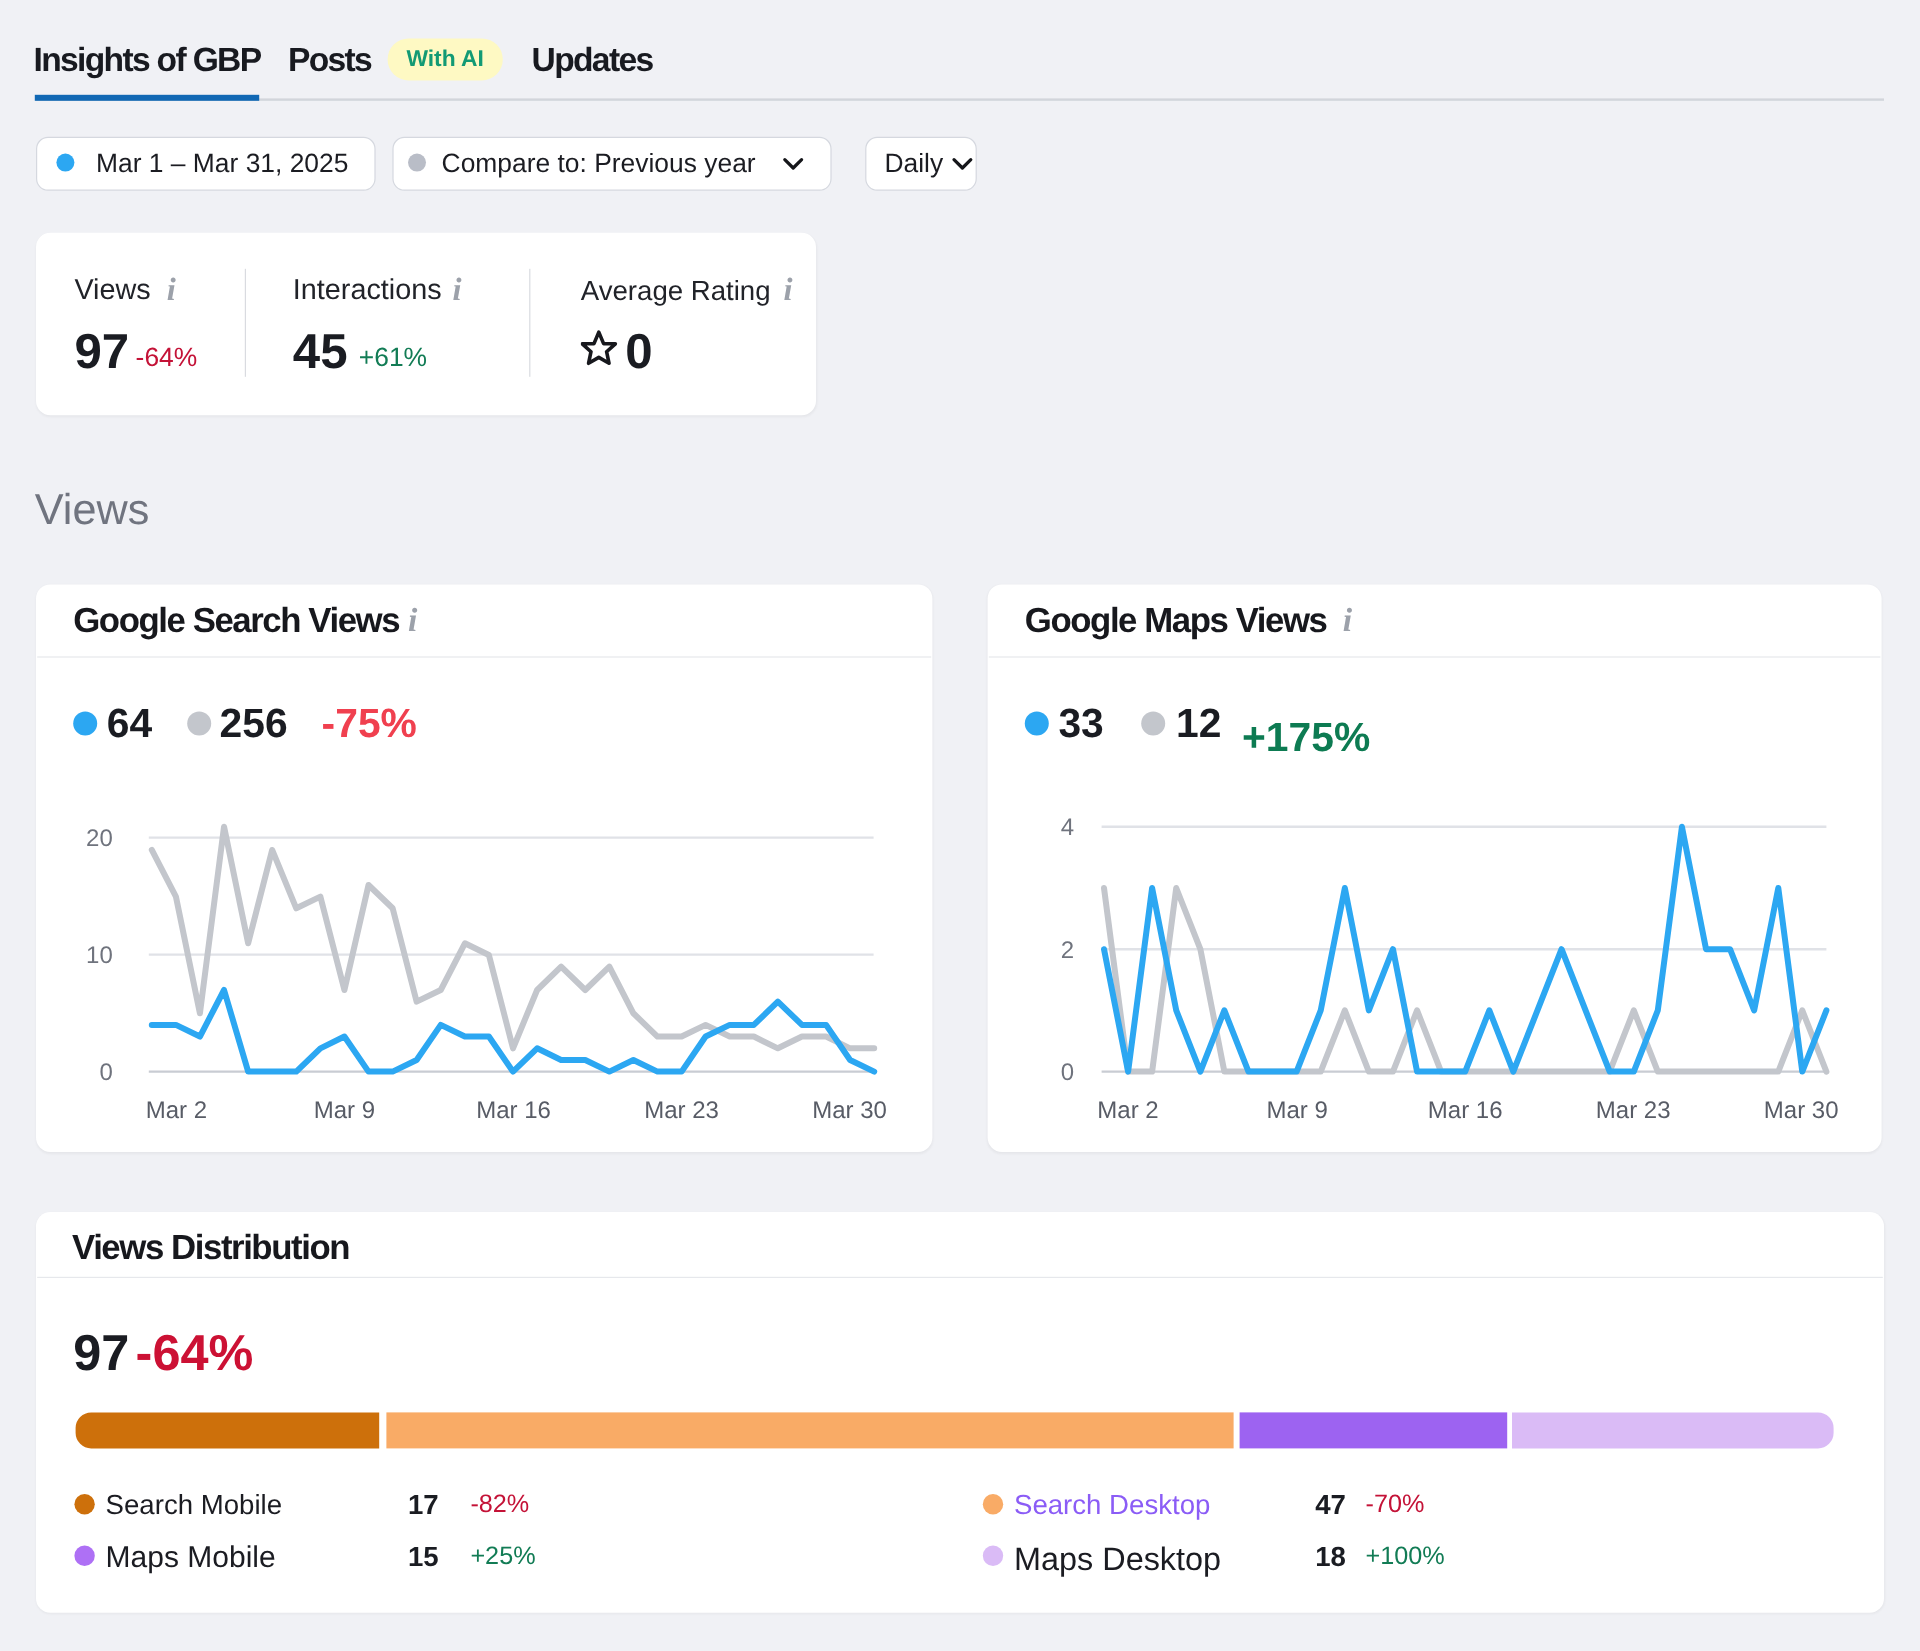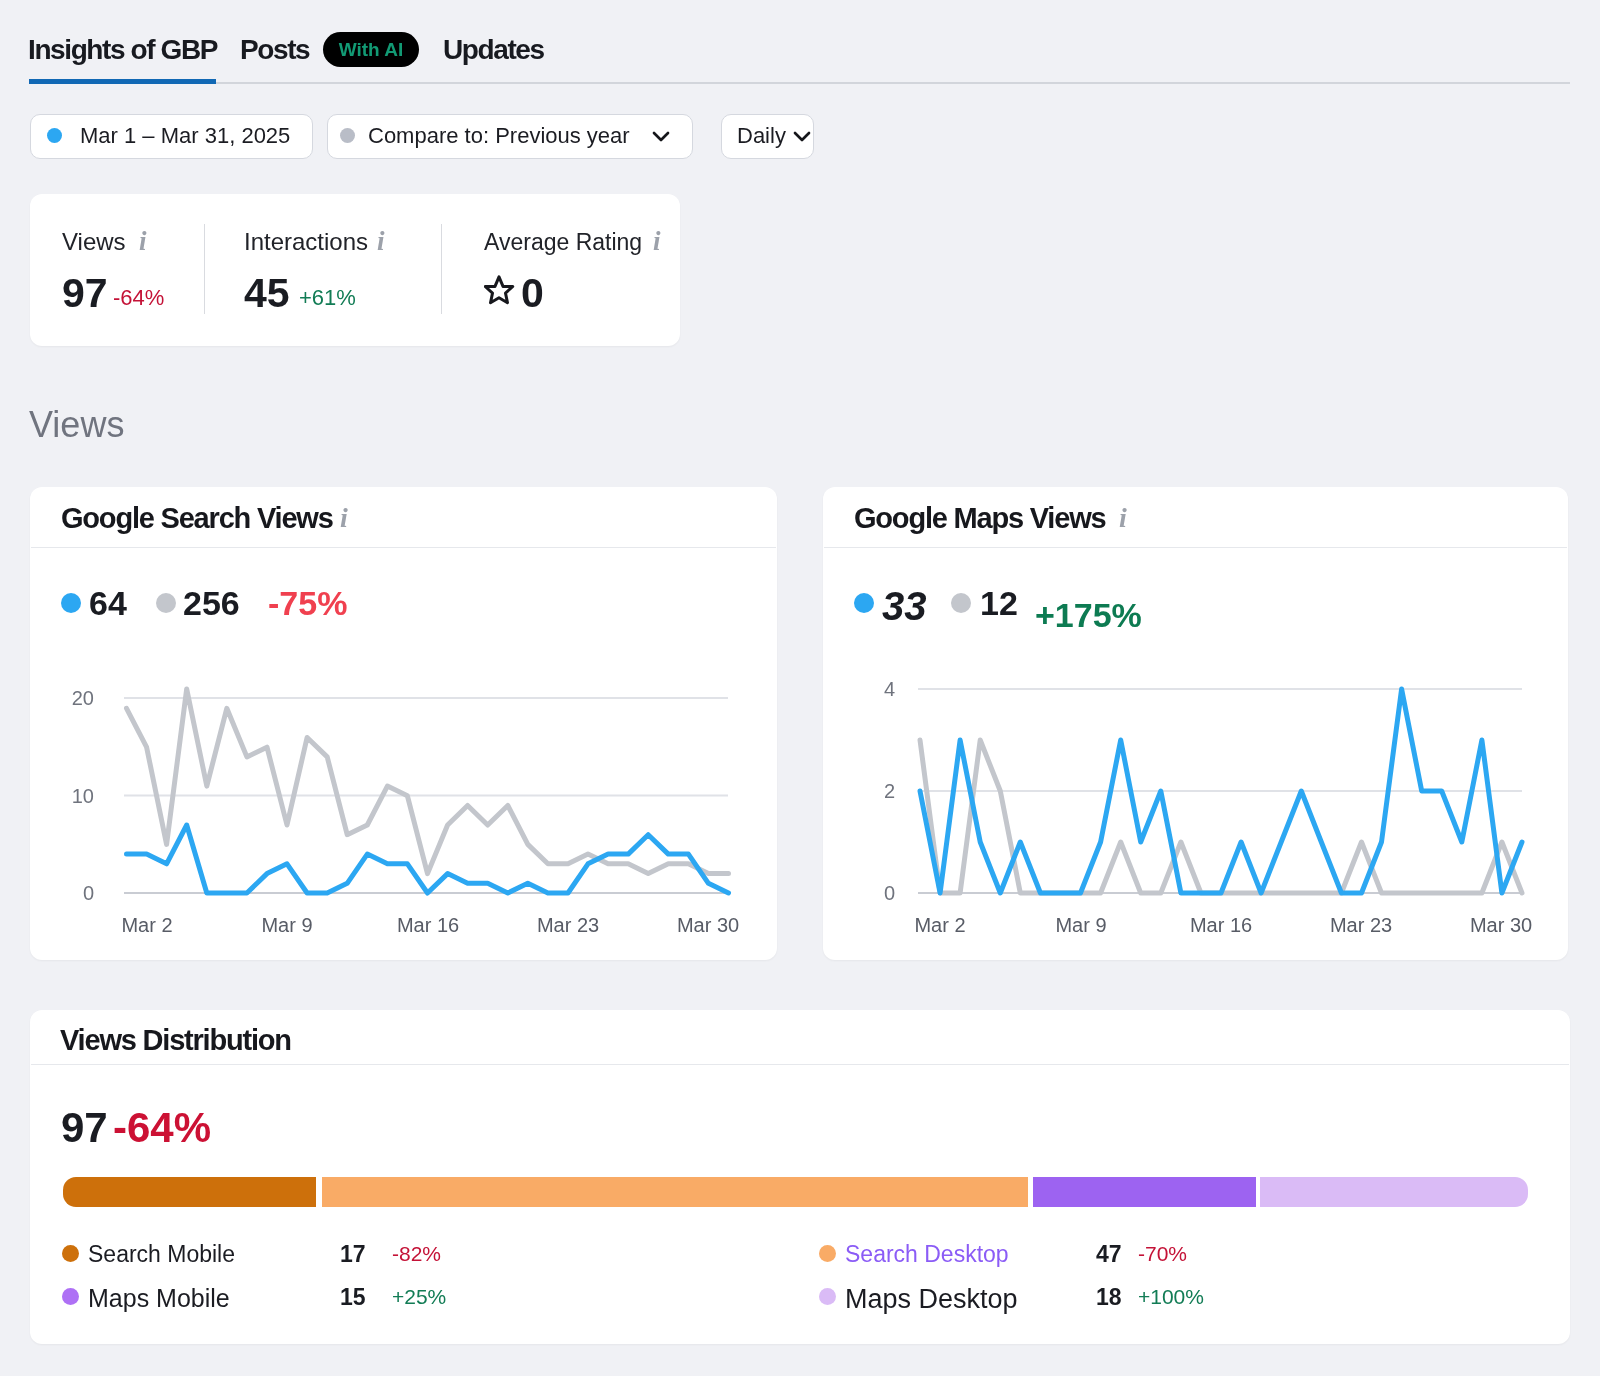--- a/index.html
+++ b/index.html
@@ -10,21 +10,21 @@
   .dot{position:absolute;border-radius:50%;}
   .num{font-weight:bold;color:#1a1c22;}
 </style>
 </head>
 <body>
 
 <div class="abs" style="left:30px;top:82px;width:1540px;height:2px;background:#d2d5db;"></div>
 <div class="abs" style="left:29px;top:79px;width:187px;height:5px;background:#1168b4;"></div>
 <div class="abs" style="left:28px;top:34px;font-size:28px;font-weight:bold;letter-spacing:-1.4px;color:#181a20;">Insights of GBP</div>
 <div class="abs" style="left:240px;top:34px;font-size:28px;font-weight:bold;letter-spacing:-1.4px;color:#181a20;">Posts</div>
-<div class="abs" style="left:323px;top:32px;width:96px;height:35px;background:#000000;border-radius:18px;text-align:center;line-height:35px;font-size:19px;font-weight:bold;color:#129a74;">With AI</div>
+<div class="abs" style="left:323px;top:32px;width:96px;height:35px;background:#fef9c3;border-radius:18px;text-align:center;line-height:35px;font-size:19px;font-weight:bold;color:#129a74;">With AI</div>
 <div class="abs" style="left:443px;top:34px;font-size:28px;font-weight:bold;letter-spacing:-1.4px;color:#181a20;">Updates</div>
 
 <div class="abs" style="left:30px;top:114px;width:281px;height:43px;background:#fff;border:1px solid #d5d8df;border-radius:10px;"></div>
 <div class="dot" style="left:47px;top:128px;width:15px;height:15px;background:#2ca7f2;"></div>
 <div class="abs" style="left:80px;top:123px;font-size:22px;color:#1b1c22;">Mar 1 – Mar 31, 2025</div>
 
 <div class="abs" style="left:327px;top:114px;width:364px;height:43px;background:#fff;border:1px solid #d5d8df;border-radius:10px;"></div>
 <div class="dot" style="left:340px;top:128px;width:15px;height:15px;background:#b9bdc7;"></div>
 <div class="abs" style="left:368px;top:123px;font-size:22px;color:#1b1c22;">Compare to: Previous year</div>
 <svg class="abs" style="left:651px;top:130px;" width="20" height="13" viewBox="0 0 20 13">
@@ -83,21 +83,21 @@
   <text x="678" y="445" font-size="20" fill="#585c66" text-anchor="middle">Mar 30</text>
   <polyline fill="none" stroke="#c3c6cc" stroke-width="5" stroke-linejoin="round" stroke-linecap="round" points="96.5,221.3 116.6,260.2 136.6,357.4 156.7,201.9 176.8,299.1 196.8,221.3 216.9,269.9 237.0,260.2 257.0,338.0 277.1,250.5 297.2,269.9 317.2,347.7 337.3,338.0 357.4,299.1 377.4,308.8 397.5,386.6 417.6,338.0 437.6,318.5 457.7,338.0 477.8,318.5 497.8,357.4 517.9,376.8 538.0,376.8 558.0,367.1 578.1,376.8 598.2,376.8 618.2,386.6 638.3,376.8 658.4,376.8 678.4,386.6 698.5,386.6"></polyline>
   <polyline fill="none" stroke="#2ca7f2" stroke-width="5" stroke-linejoin="round" stroke-linecap="round" points="96.5,367.1 116.6,367.1 136.6,376.8 156.7,338.0 176.8,406.0 196.8,406.0 216.9,406.0 237.0,386.6 257.0,376.8 277.1,406.0 297.2,406.0 317.2,396.3 337.3,367.1 357.4,376.8 377.4,376.8 397.5,406.0 417.6,386.6 437.6,396.3 457.7,396.3 477.8,406.0 497.8,396.3 517.9,406.0 538.0,406.0 558.0,376.8 578.1,367.1 598.2,367.1 618.2,347.7 638.3,367.1 658.4,367.1 678.4,396.3 698.5,406.0"></polyline>
 </svg>
 
 <div class="card" style="left:823px;top:487px;width:745px;height:473px;"></div>
 <div class="abs" style="left:854px;top:502px;font-size:29px;font-weight:bold;letter-spacing:-1.2px;color:#17181d;">Google Maps Views</div>
 <div class="ic" style="left:1119px;top:502px;font-size:28px;">i</div>
 <div class="abs" style="left:824px;top:547px;width:743px;height:1px;background:#e6e8ec;"></div>
 <div class="dot" style="left:854px;top:593px;width:20px;height:20px;background:#2ca7f2;"></div>
-<div class="abs num" style="left:882px;top:584px;font-size:40px;font-style:italic;">33</div>
+<div class="abs num" style="left:882px;top:584px;font-size:34px;">33</div>
 <div class="dot" style="left:951px;top:593px;width:20px;height:20px;background:#c3c6cc;"></div>
 <div class="abs num" style="left:980px;top:584px;font-size:34px;">12</div>
 <div class="abs" style="left:1035px;top:584px;font-size:34px;font-weight:bold;color:#0d7b52;margin-top:12px;">+175%</div>
 <svg class="abs" style="left:823px;top:487px;" width="745" height="473" viewBox="0 0 745 473">
   <line x1="95" y1="202" x2="699" y2="202" stroke="#e0e2e7" stroke-width="2"></line>
   <line x1="95" y1="304" x2="699" y2="304" stroke="#e0e2e7" stroke-width="2"></line>
   <line x1="95" y1="406" x2="699" y2="406" stroke="#c9ccd3" stroke-width="2"></line>
   <text x="72" y="209" font-size="20" fill="#6f737d" text-anchor="end">4</text>
   <text x="72" y="311" font-size="20" fill="#6f737d" text-anchor="end">2</text>
   <text x="72" y="413" font-size="20" fill="#6f737d" text-anchor="end">0</text>

